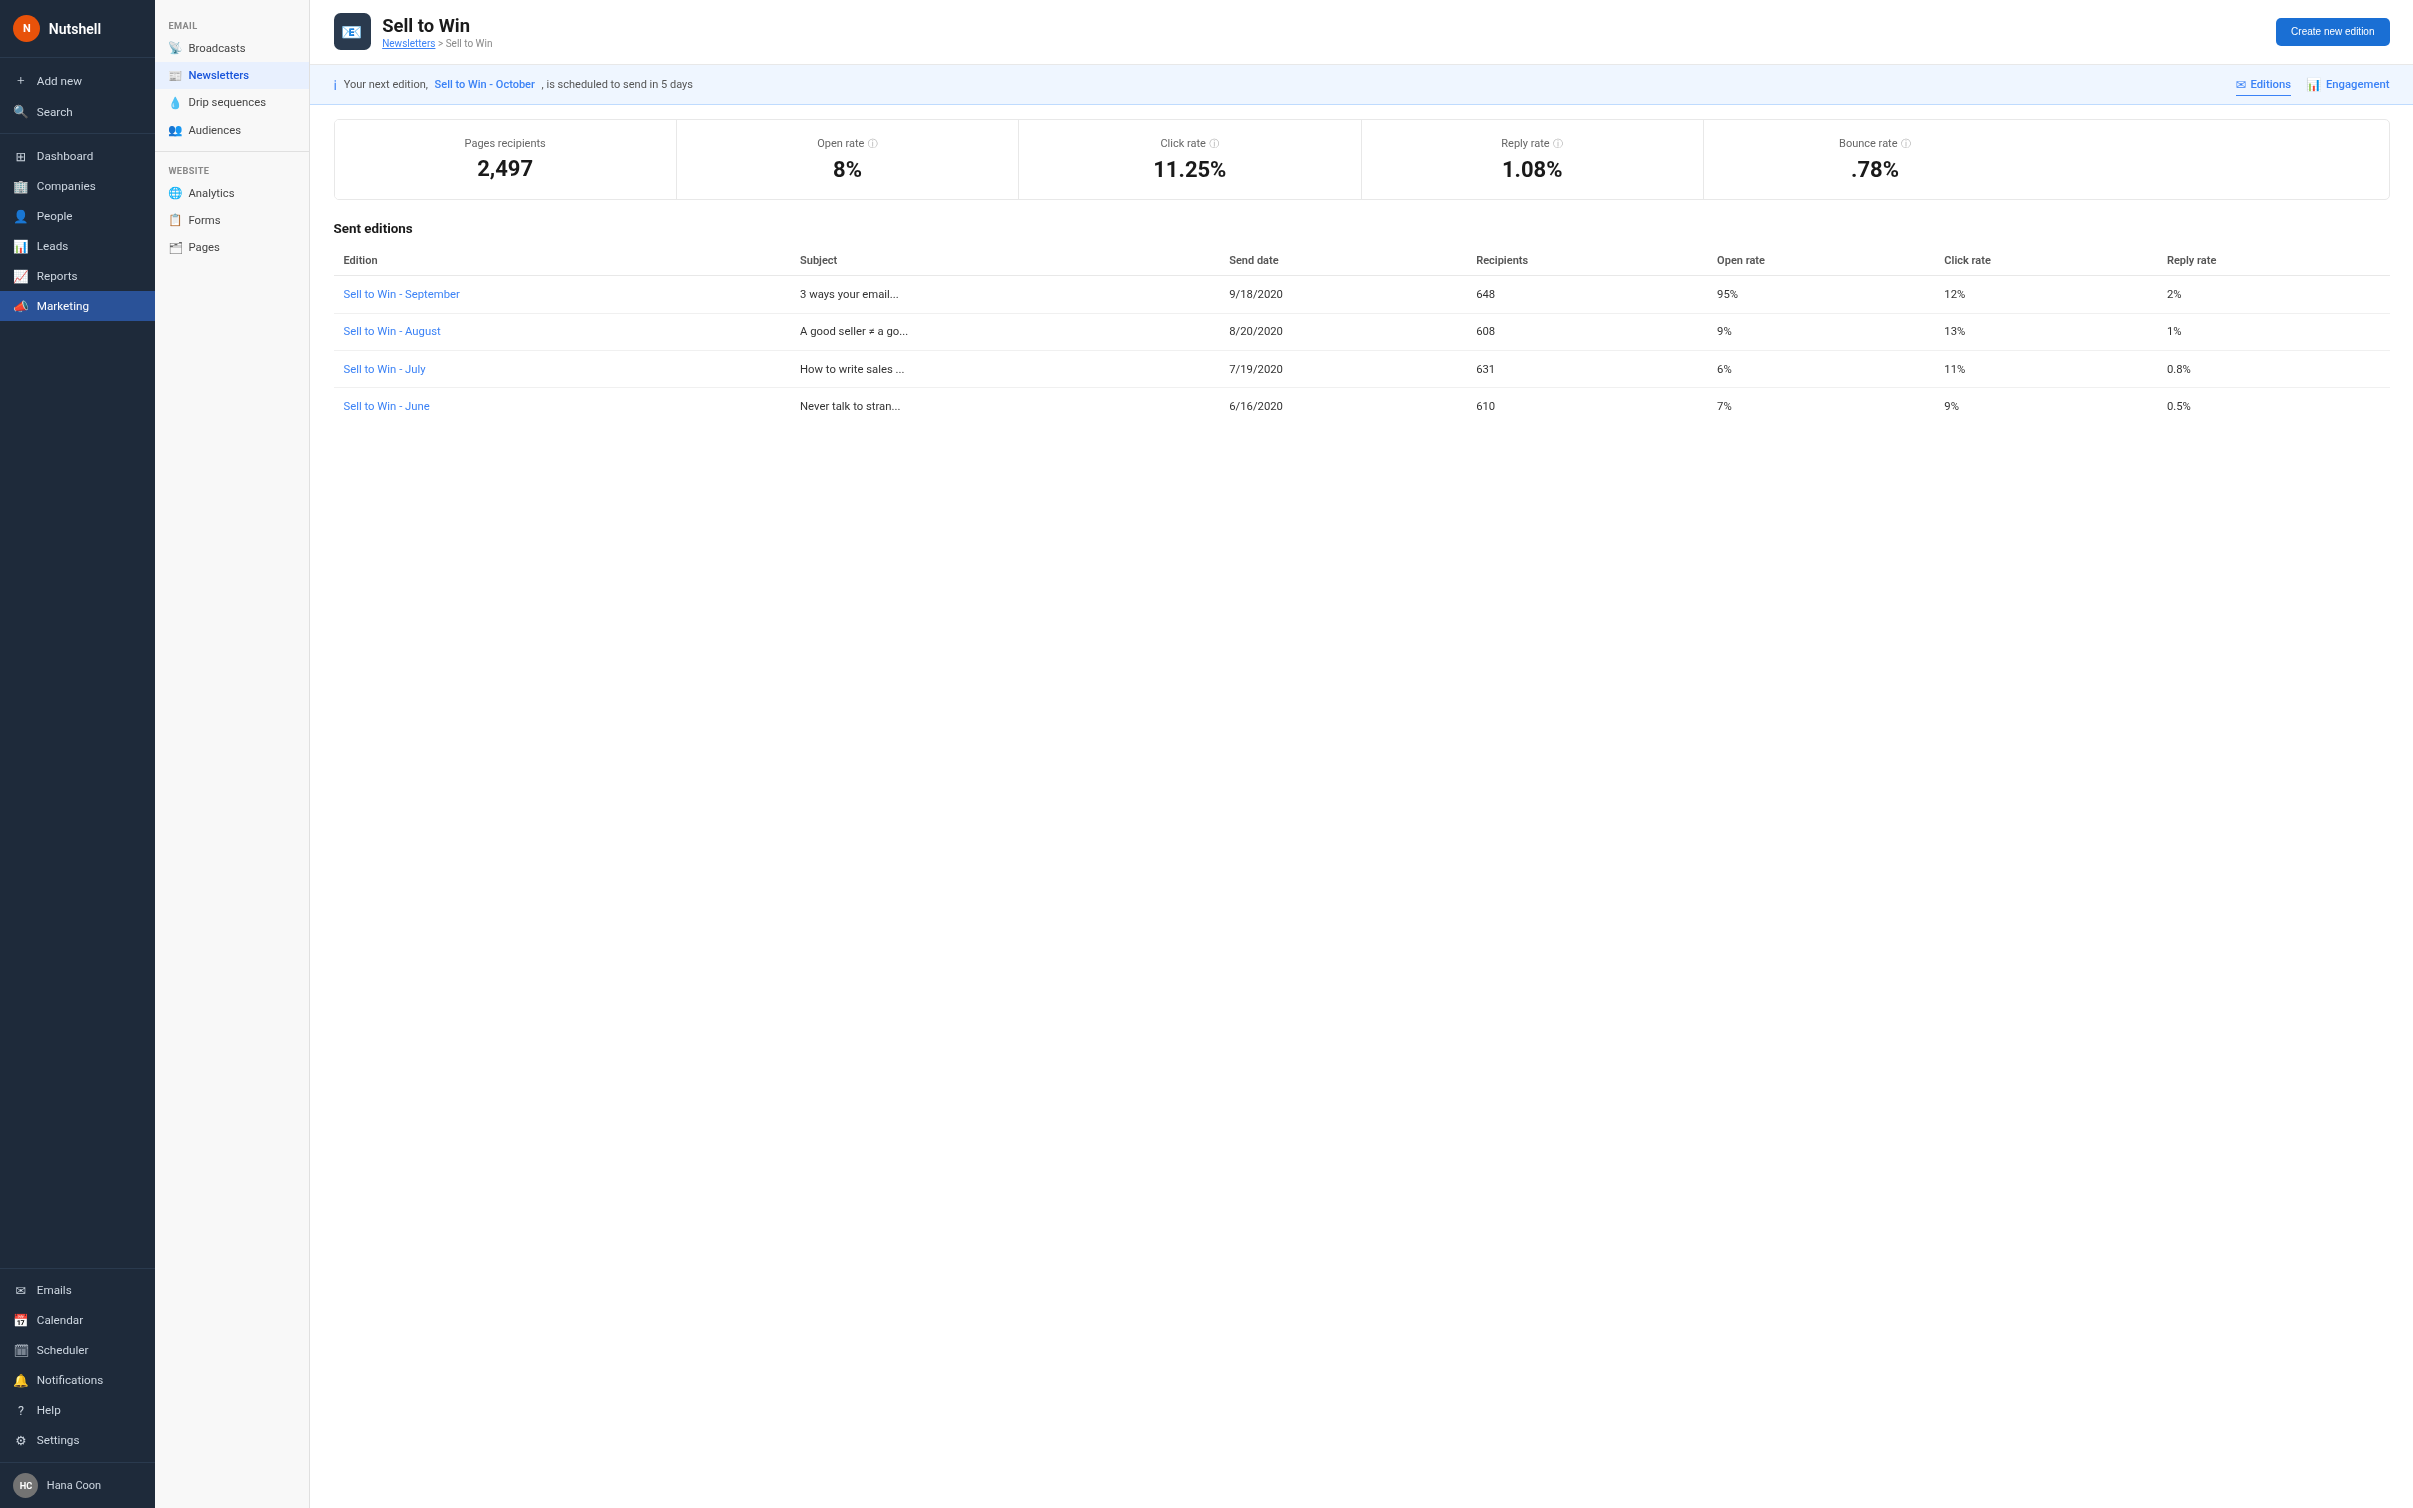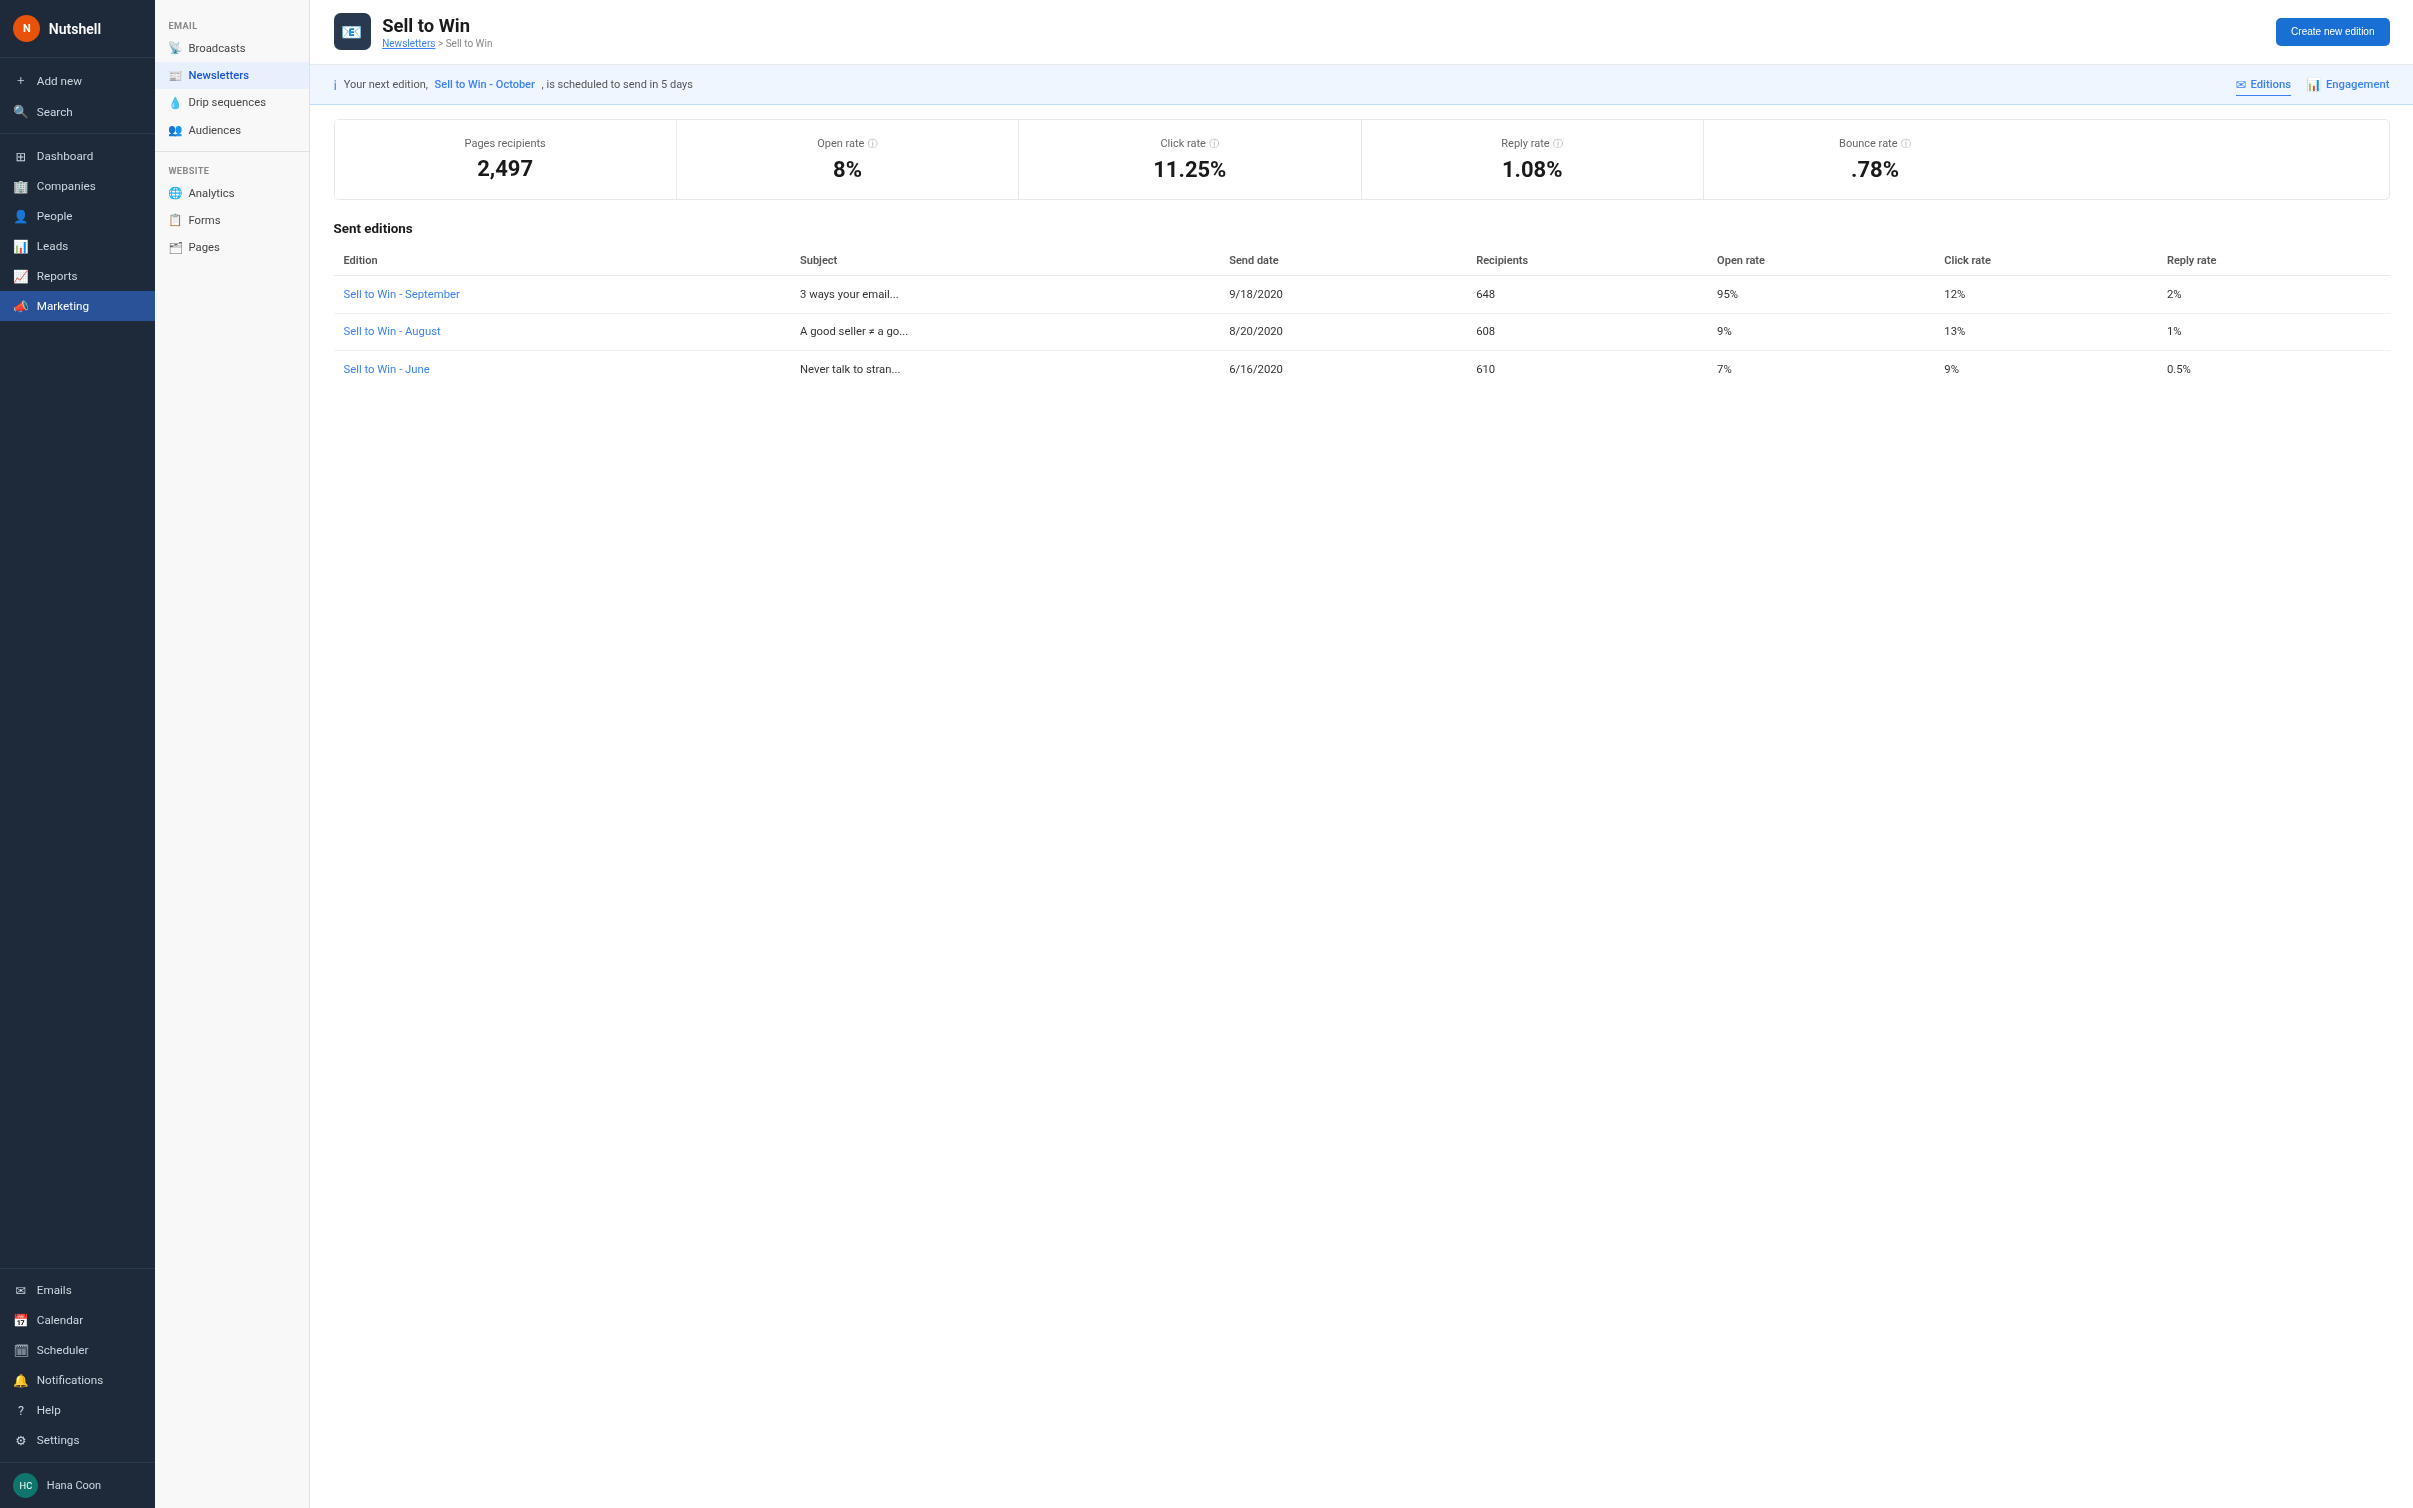--- a/index.html
+++ b/index.html
@@ -49,22 +49,22 @@
       display: flex; align-items: center; gap: 8.4px;
       padding: 7.5px 13.4px; color: #cdd6e0; cursor: pointer; font-size: 11.7px;
     }
     .sidebar-bottom-item .icon { font-size: 12.6px; width: 15px; text-align: center; }
     .sidebar-user {
       display: flex; align-items: center; gap: 8.4px;
       padding: 10px 13.4px; border-top: 0.8px solid #2a3a4e; cursor: pointer;
     }
     .user-avatar {
       width: 25px; height: 25px; border-radius: 50%;
-      background: #0f766e; display: flex; align-items: center; justify-content: center;
-      color: white; font-size: 9.2px; font-weight: 400; flex-shrink: 0;
+      background: #737373; display: flex; align-items: center; justify-content: center;
+      color: white; font-size: 9.2px; font-weight: 700; flex-shrink: 0;
     }
     .user-name { color: #cdd6e0; font-size: 11px; }
 
     
     #sub-sidebar {
       width: 155px; min-width: 155px;
       background: #f8f8f8;
       border-right: 0.8px solid #e0e0e0;
       height: 100vh;
       overflow-y: auto;
@@ -380,20 +380,29 @@
           <tr>
       <td><a class="edition-link">Sell to Win - August</a></td>
       <td>A good seller ≠ a go...</td>
       <td>8/20/2020</td>
       <td>608</td>
       <td>9%</td>
       <td>13%</td>
       <td>1%</td>
     </tr>
           <tr>
+      <td><a class="edition-link">Sell to Win - July</a></td>
+      <td>How to write sales ...</td>
+      <td>7/19/2020</td>
+      <td>631</td>
+      <td>6%</td>
+      <td>11%</td>
+      <td>0.8%</td>
+    </tr>
+          <tr>
       <td><a class="edition-link">Sell to Win - June</a></td>
       <td>Never talk to stran...</td>
       <td>6/16/2020</td>
       <td>610</td>
       <td>7%</td>
       <td>9%</td>
       <td>0.5%</td>
     </tr>
         </tbody>
     </table>

